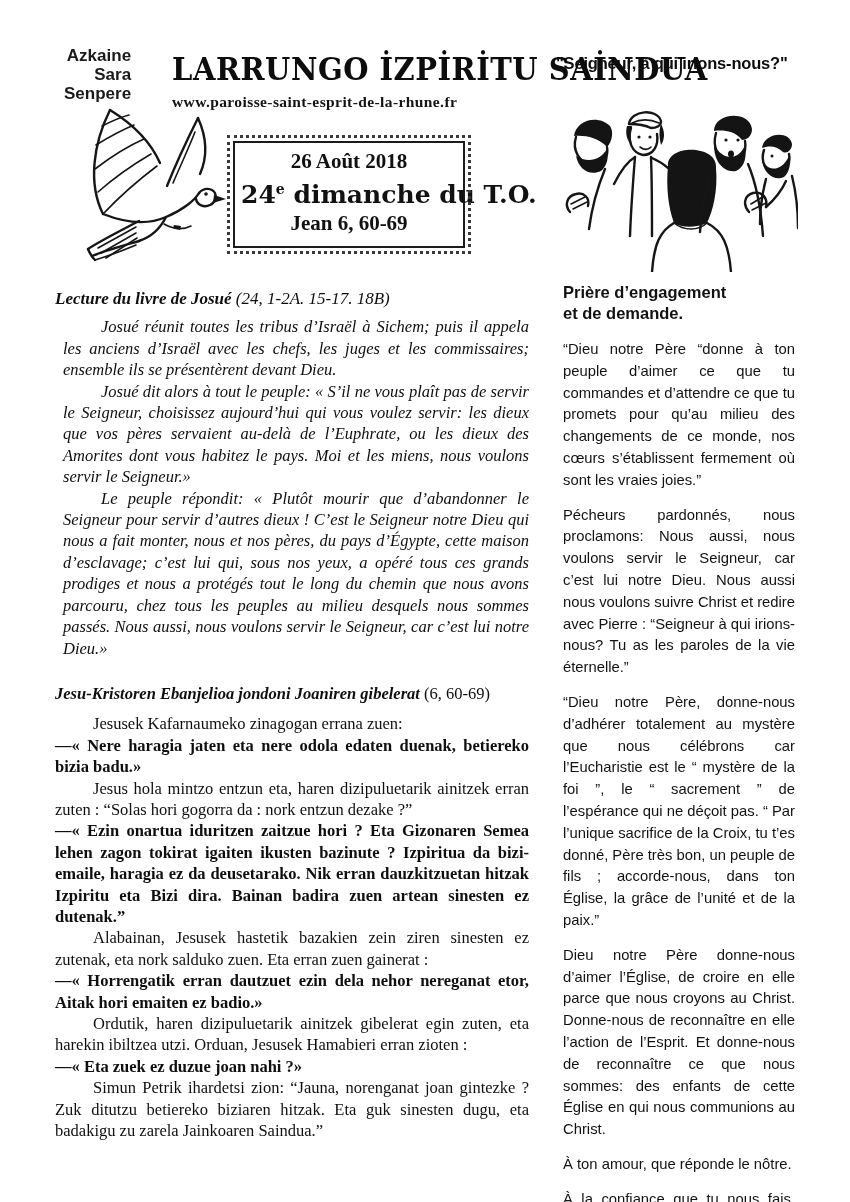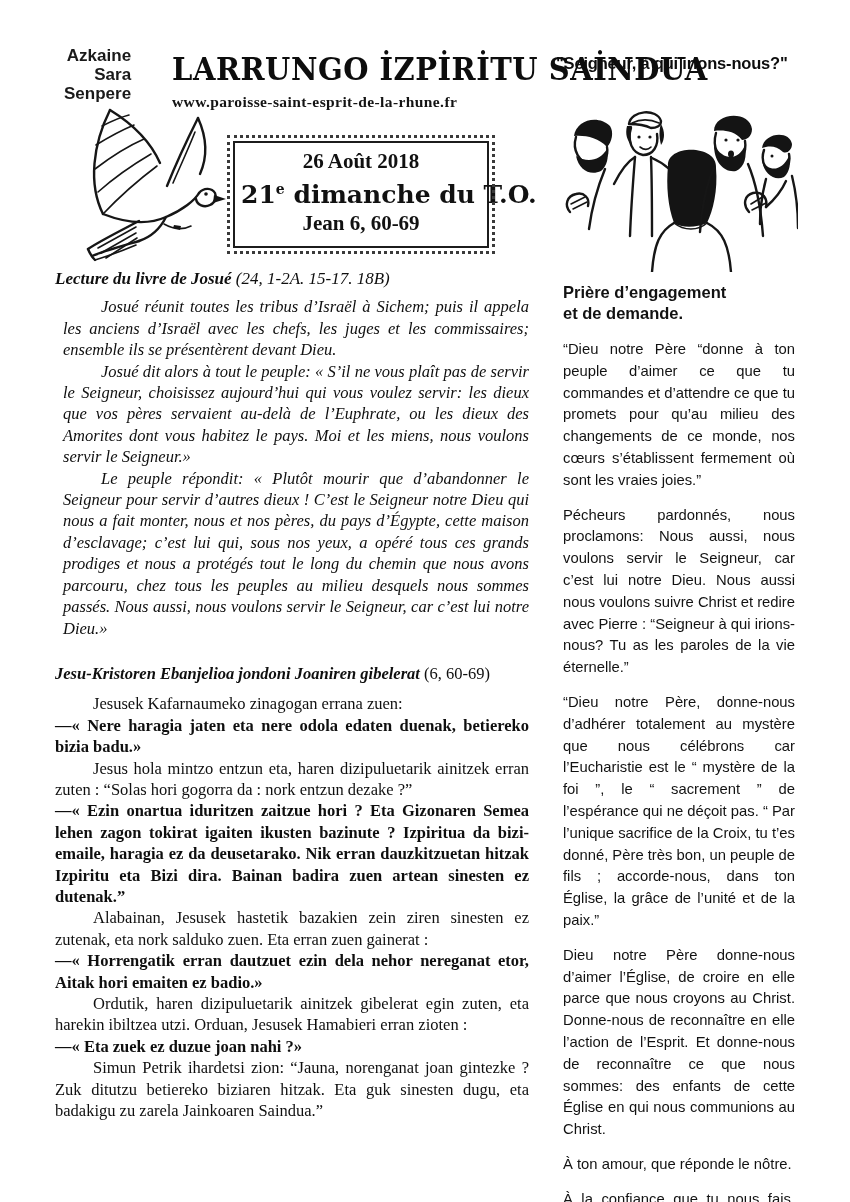--- a/index.html
+++ b/index.html
@@ -20,40 +20,40 @@
     position:absolute; left:172px; top:50px; width:392px; text-align:center;
     font-family:"DejaVu Serif", serif; font-weight:bold; font-size:29px;
     letter-spacing:0.5px; transform:scaleY(1.12); transform-origin:top center;
     white-space:nowrap; color:#0d0d0d;
   }
   .website {
     position:absolute; left:172px; top:93px; width:392px; text-align:left;
     font-weight:bold; font-size:15.5px; letter-spacing:0.4px; color:#141414;
   }
   .datebox {
-    position:absolute; left:233px; top:141px; width:256px;
+    position:absolute; left:233px; top:141px; width:232px;
     padding:5px 6px 9px; text-align:center;
     border:2px solid #1c1c1c; outline:3px dotted #3a3a3a; outline-offset:3px;
     background:#fff;
   }
   .datebox .date { font-weight:bold; font-size:21px; line-height:26px; }
   .datebox .sunday { font-family:"DejaVu Serif", serif; font-weight:bold; font-size:25px; line-height:31px; white-space:nowrap; }
   .datebox .sunday sup { font-size:14px; }
   .datebox .reading { font-weight:bold; font-size:21px; line-height:27px; }
   .quote {
     position:absolute; left:556px; top:54px; width:244px;
     font-family:"Liberation Sans", sans-serif; font-weight:bold;
     font-size:16.5px; letter-spacing:-0.2px; color:#0d0d0d; white-space:nowrap;
   }
   .dove-wrap { position:absolute; left:46px; top:96px; }
   .illu-wrap { position:absolute; left:556px; top:84px; }
 
   
   .col-left {
-    position:absolute; left:55px; top:268px; width:474px;
+    position:absolute; left:55px; top:288px; width:474px;
     font-size:16.5px; line-height:21.4px; text-align:justify; color:#0f0f0f;
   }
   .col-left .sec-title { font-size:17px; margin:0 0 7px; font-weight:normal; }
   .col-left .sec-title .t1 { font-weight:bold; font-style:italic; }
   .col-left .sec-title .ref { font-style:italic; }
   .col-left p { margin:0; text-indent:38px; }
   .col-left p.fr { font-style:italic;margin-left:8px; }
   .col-left .sec2-title { margin:24px 0 9px; font-size:16.5px; }
   .col-left .sec2-title .t1 { font-weight:bold; }
   .col-left p.bq { text-indent:0; font-weight:bold; }
@@ -79,21 +79,21 @@
     <div>Azkaine</div>
     <div>Sara</div>
     <div>Senpere</div>
   </div>
 
   <div class="main-title">LARRUNGO İZPİRİTU SAİNDUA</div>
   <div class="website">www.paroisse-saint-esprit-de-la-rhune.fr</div>
 
   <div class="datebox">
     <div class="date">26 Août 2018</div>
-    <div class="sunday"><span>21</span><sup>e</sup><span> dimanche du T.O.</span></div>
+    <div class="sunday"><span>24</span><sup>e</sup><span> dimanche du T.O.</span></div>
     <div class="reading">Jean 6, 60-69</div>
   </div>
 
   <div class="quote">"Seigneur, à qui irions-nous?"</div>
 
   <div class="dove-wrap">
     <svg width="190" height="172" viewBox="0 0 190 172">
 
       <path class="ln" d="M64,14 C47,48 42,88 57,118"></path>
       <path class="ln" d="M64,14 C90,30 106,49 114,67"></path>

